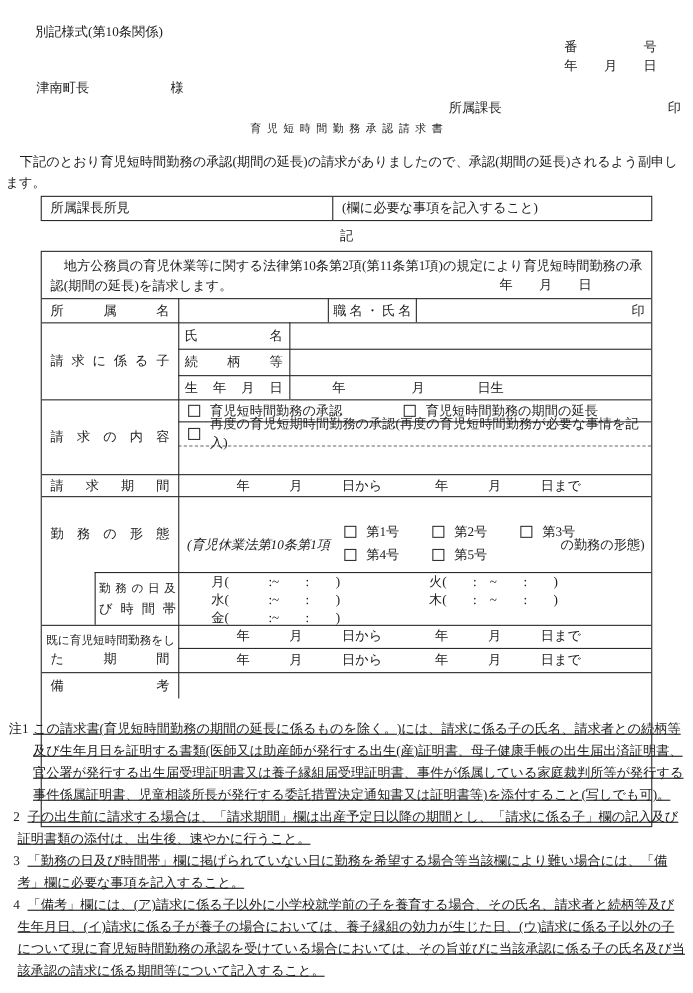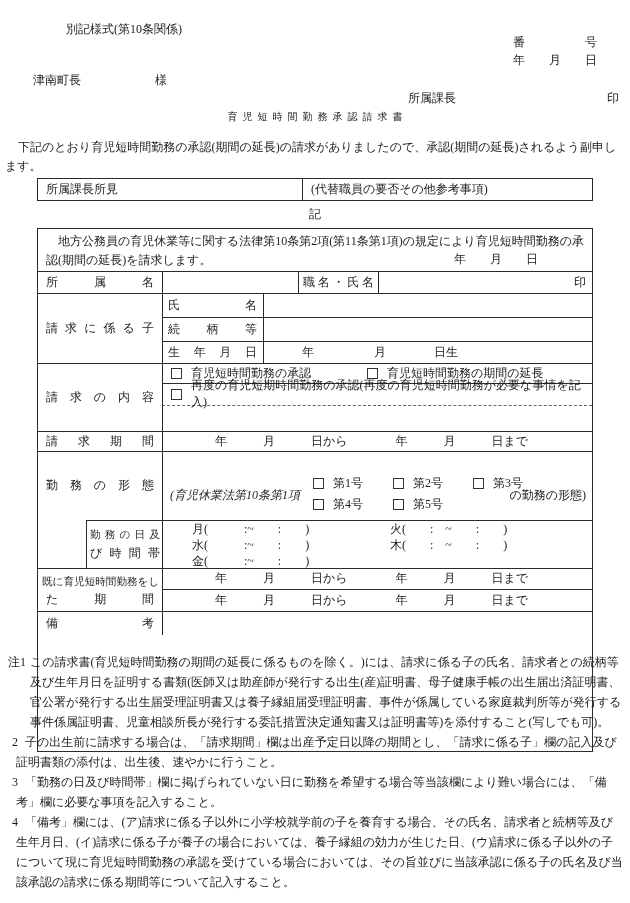--- a/index.html
+++ b/index.html
@@ -20,46 +20,46 @@
   .hl{position:absolute;height:1px;background:#2a2a2a;}
   .vl{position:absolute;width:1px;background:#2a2a2a;}
   .dl{position:absolute;height:0;border-top:1px dashed #666;}
   .cell{position:absolute;display:flex;align-items:center;box-sizing:border-box;}
   .jc{display:flex;justify-content:space-between;width:100%;}
   .cb{display:inline-block;width:9px;height:9px;border:1px solid #333;box-sizing:content-box;flex:none;}
   .cbg{display:inline-flex;align-items:center;gap:9px;}
   .decl{position:absolute;left:8px;top:3px;width:540px;line-height:19px;text-indent:12px;}
   .sched{position:absolute;white-space:pre;line-height:15px;}
   .notes{position:absolute;left:8px;top:652px;width:616px;line-height:20px;}
-  .note{margin:0;}
+  .note{margin:0;text-decoration:underline;}
   .n1{padding-left:22px;}
   .n1 .marker{display:inline-block;width:22px;margin-left:-22px;}
   .nb{padding-left:8px;}
   .nb .marker{display:inline-block;width:13px;margin-left:-4px;}
   .small1{font-size:10.6px;}
 </style>
 </head>
 <body>
 
 <div class="page">
 
-  <div class="abs" style="left:32px;top:21px;margin-left:34px;">別記様式(第10条関係)</div>
+  <div class="abs" style="left:32px;top:21px;">別記様式(第10条関係)</div>
   <div class="hdr-right" style="top:34px;">番　　　　　号</div>
   <div class="hdr-right" style="top:52px;">年　　月　　日</div>
   <div class="abs" style="left:33px;top:72px;">津南町長</div>
   <div class="abs" style="left:155px;top:72px;">様</div>
   <div class="abs" style="left:408px;top:90px;">所属課長</div>
   <div class="abs" style="left:607px;top:90px;">印</div>
   <div class="title">育児短時間勤務承認請求書</div>
   <div class="intro">下記のとおり育児短時間勤務の承認(期間の延長)の請求がありましたので、承認(期間の延長)されるよう副申します。</div>
 
   <div class="box" style="left:37px;top:178px;width:556px;height:23px;">
     <div class="vl" style="left:264px;top:0;height:21px;"></div>
     <div class="cell" style="left:0;top:0;width:264px;height:21px;padding-left:8px;">所属課長所見</div>
-    <div class="cell" style="left:265px;top:0;width:289px;height:21px;padding-left:8px;">(代替職員の要否その他参考事項)</div>
+    <div class="cell" style="left:265px;top:0;width:289px;height:21px;padding-left:8px;">(欄に必要な事項を記入すること)</div>
   </div>
 
   <div class="abs" style="left:0;top:206px;width:630px;text-align:center;">記</div>
 
   <div class="box" style="left:37px;top:228px;width:556px;height:524px;">
 
     <div class="hl" style="top:42px;left:0;width:554px;"></div>
     <div class="hl" style="top:64px;left:0;width:554px;"></div>
     <div class="hl" style="top:88px;left:124px;width:430px;"></div>
     <div class="hl" style="top:112px;left:124px;width:430px;"></div>

